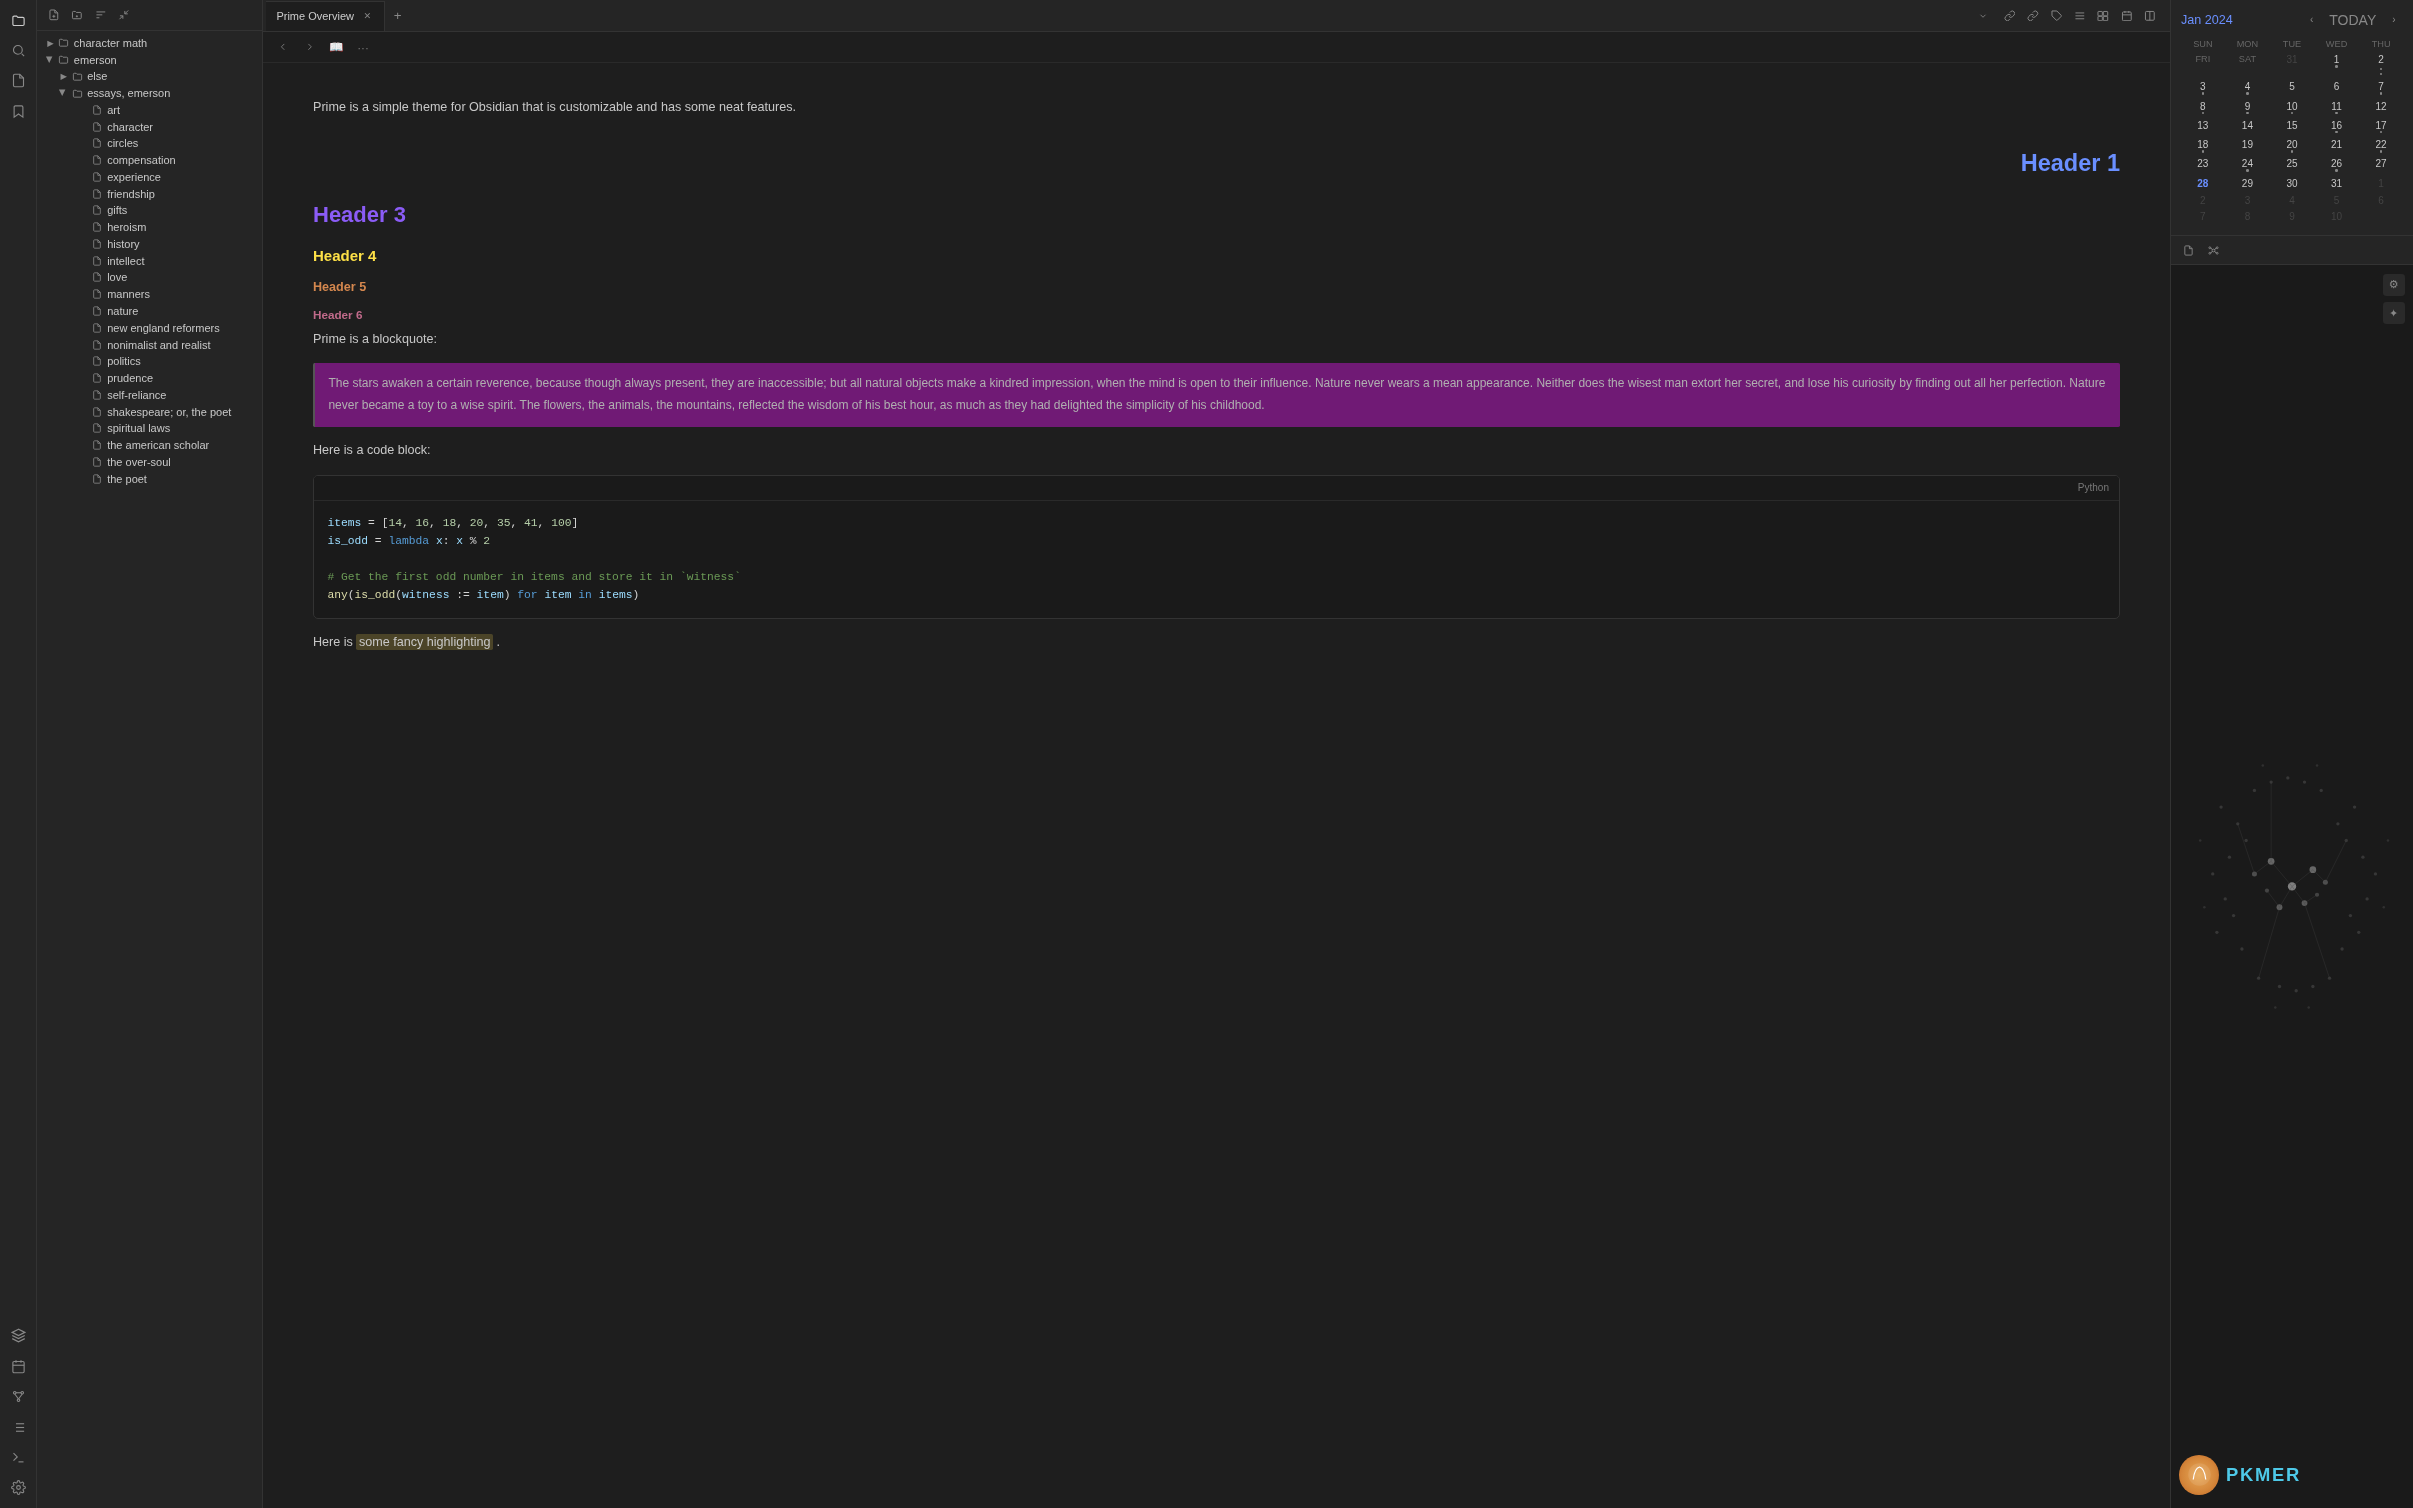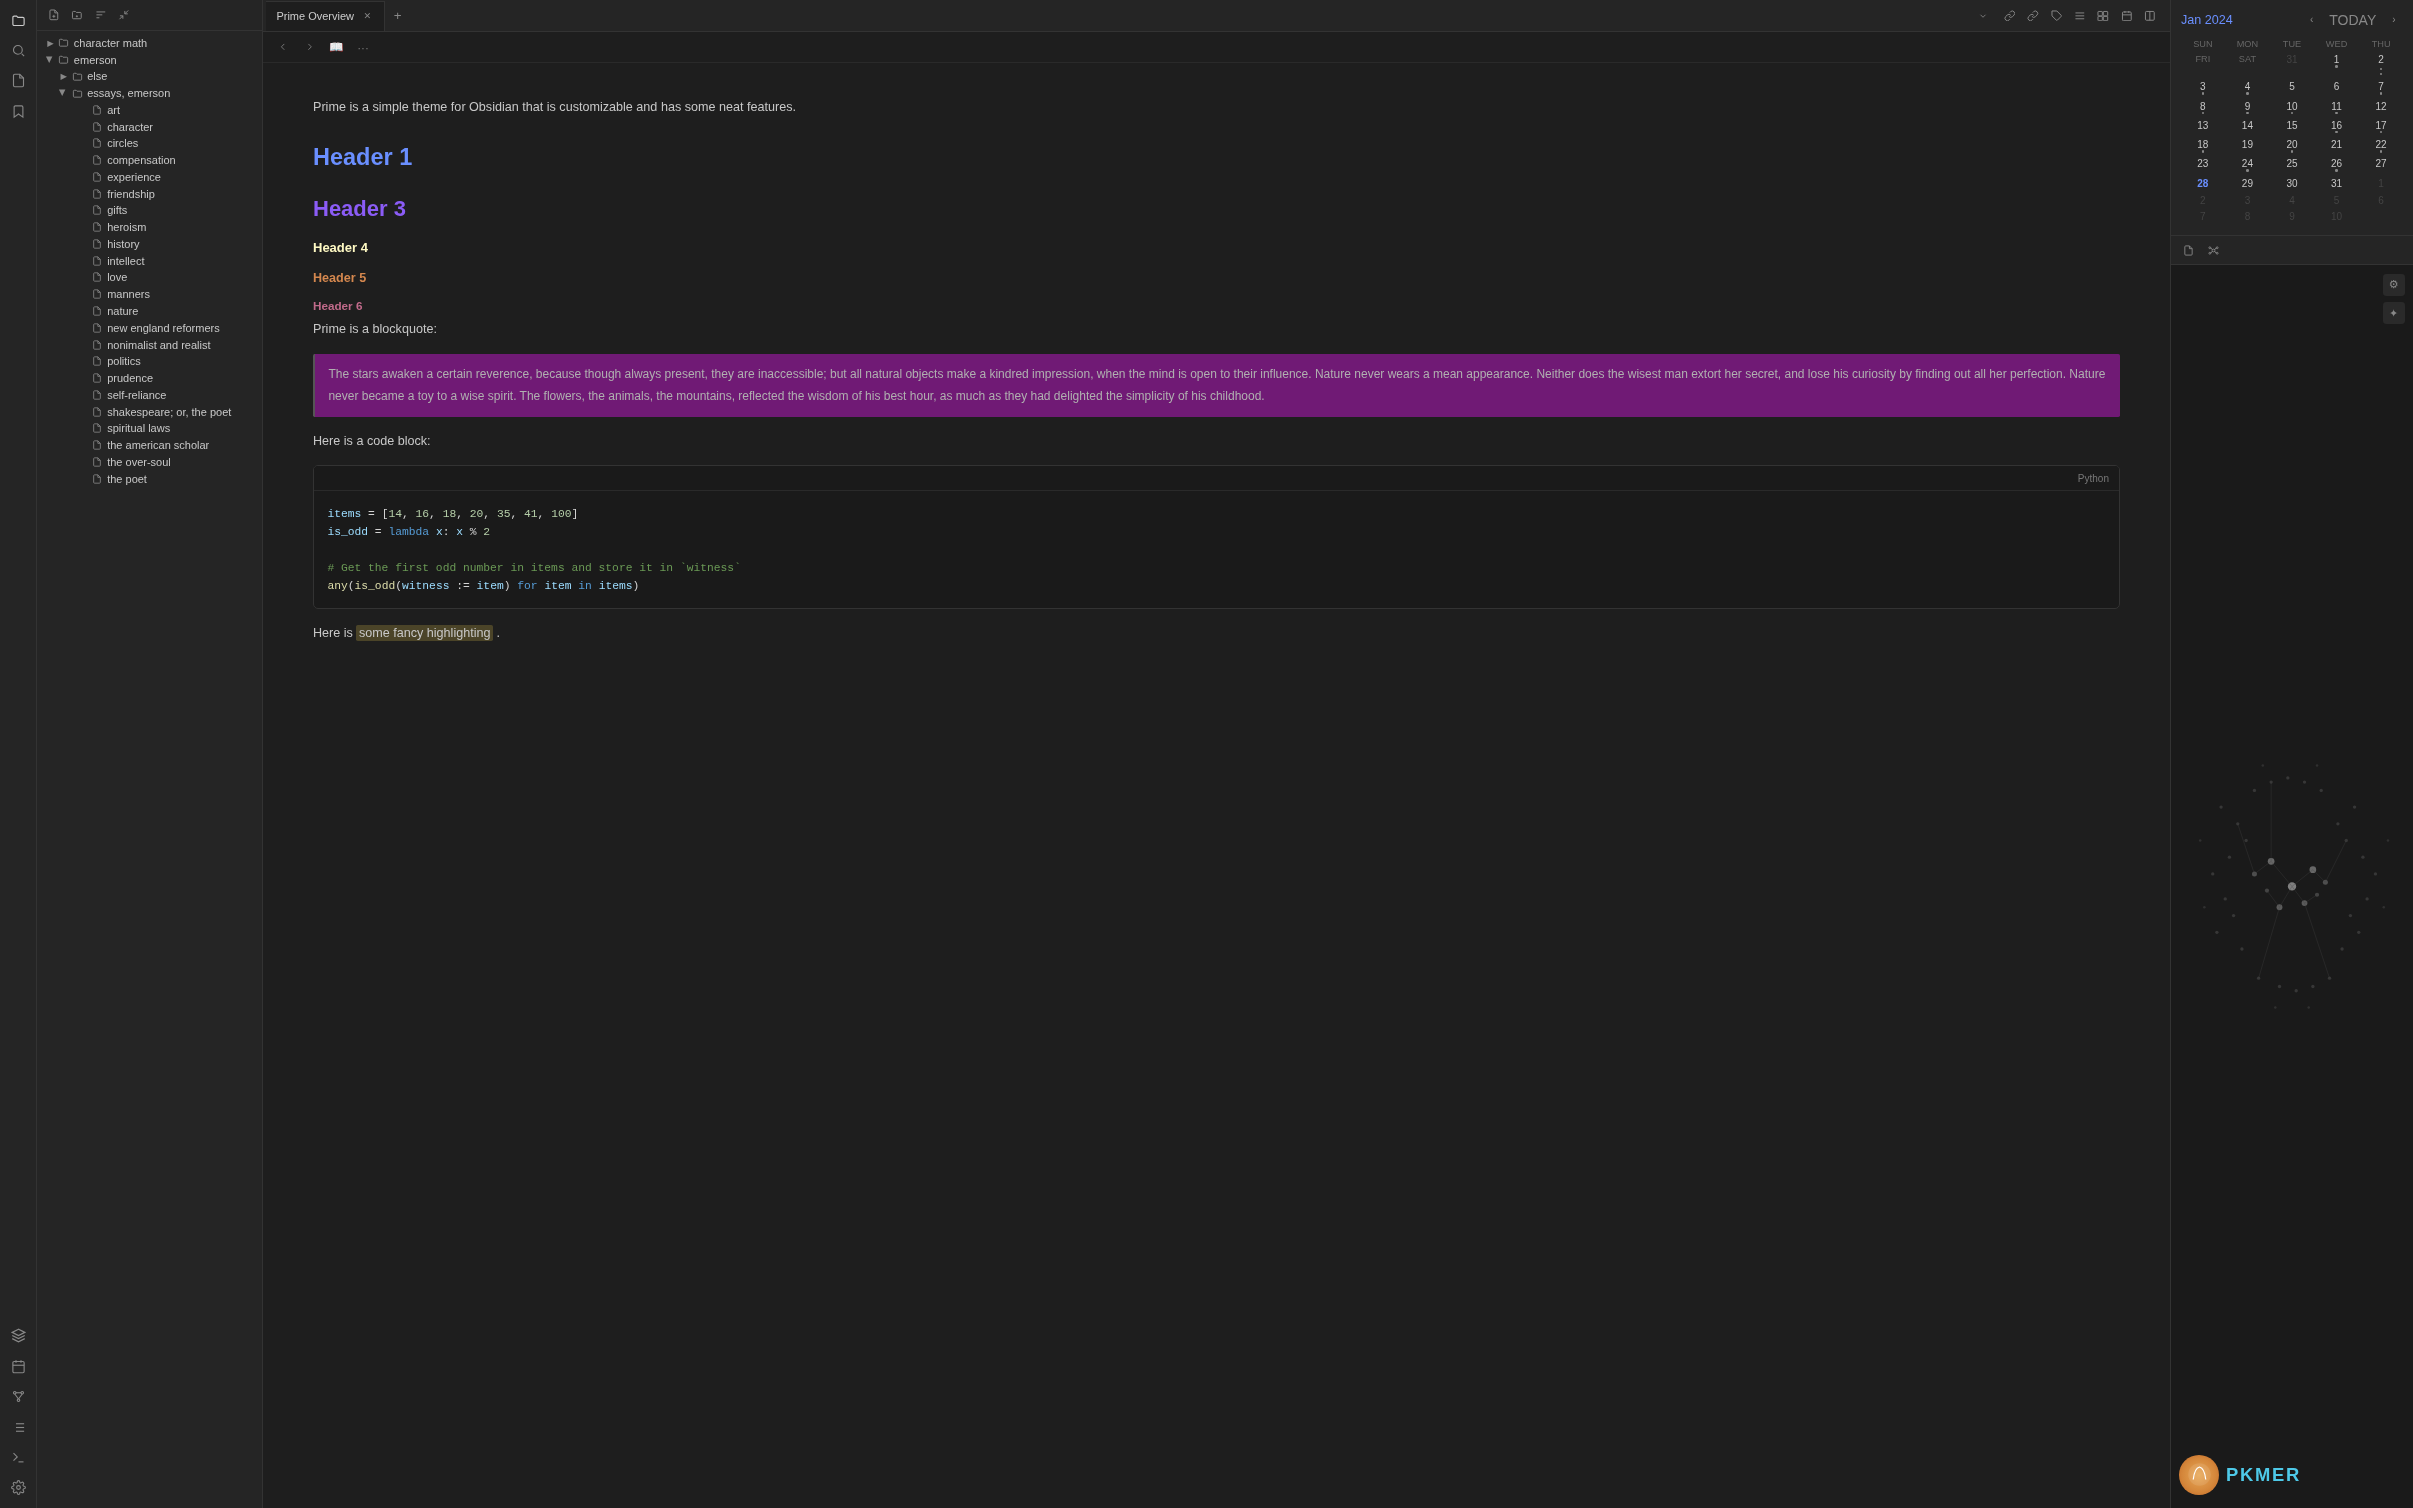--- a/index.html
+++ b/index.html
@@ -187,24 +187,24 @@
     .editor-content {
       flex: 1;
       overflow-y: auto;
       padding: 34px 50px;
       line-height: 1.7;
     }
     .editor-content::-webkit-scrollbar { width: 6.7px; }
     .editor-content::-webkit-scrollbar-thumb { background: #444; border-radius: 3.4px; }
 
     .content-text { color: #c8c8c8; margin-bottom: 13.4px; font-size: 12.6px; }
-    .h1 { color: #6a8fff; font-size: 23.5px; font-weight: bold; margin: 20px 0 10px; }
+    .h1 { color: #6a8fff; font-size: 23.5px; font-weight: bold; margin: 26px 0 10px; text-align: right; }
     .h2 { color: #4ec9b0; font-size: 20px; font-weight: bold; margin: 13.4px 0 8.4px; }
     .h3 { color: #8b5cf6; font-size: 22px; font-weight: bold; margin: 11.7px 0 6.7px; }
-    .h4 { color: #fef9c3; font-size: 13px; font-weight: bold; margin: 10px 0 5px; }
+    .h4 { color: #fde047; font-size: 15px; font-weight: bold; margin: 10px 0 5px; }
     .h5 { color: #d4874e; font-size: 12.6px; font-weight: bold; margin: 8.4px 0 3.4px; }
     .h6 { color: #c06a8a; font-size: 11.7px; font-weight: bold; margin: 6.7px 0 3.4px; }
 
     .blockquote {
       border-left: 2.5px solid #555;
       padding: 10px 13.4px;
       background: #701a75;
       margin: 13.4px 0;
       color: #b0b0b0;
       font-size: 12px;

